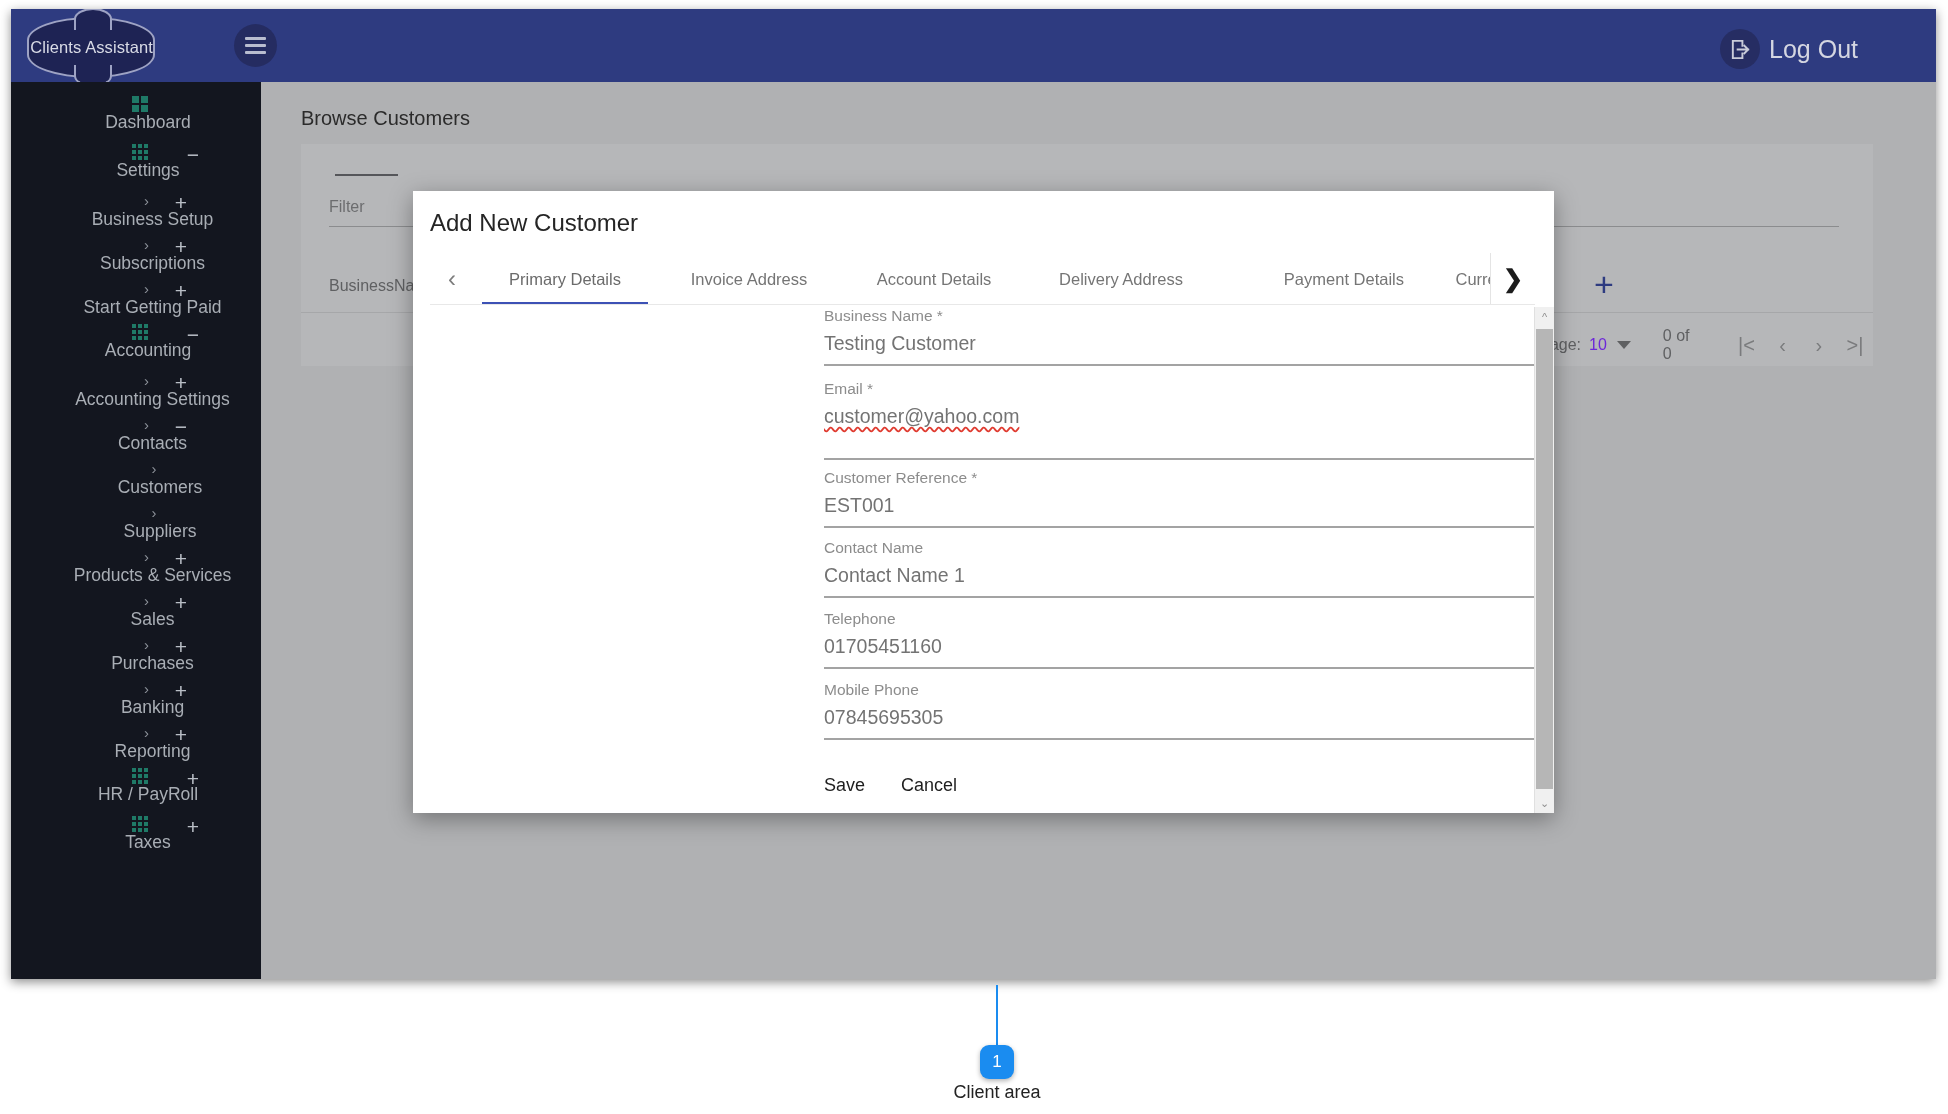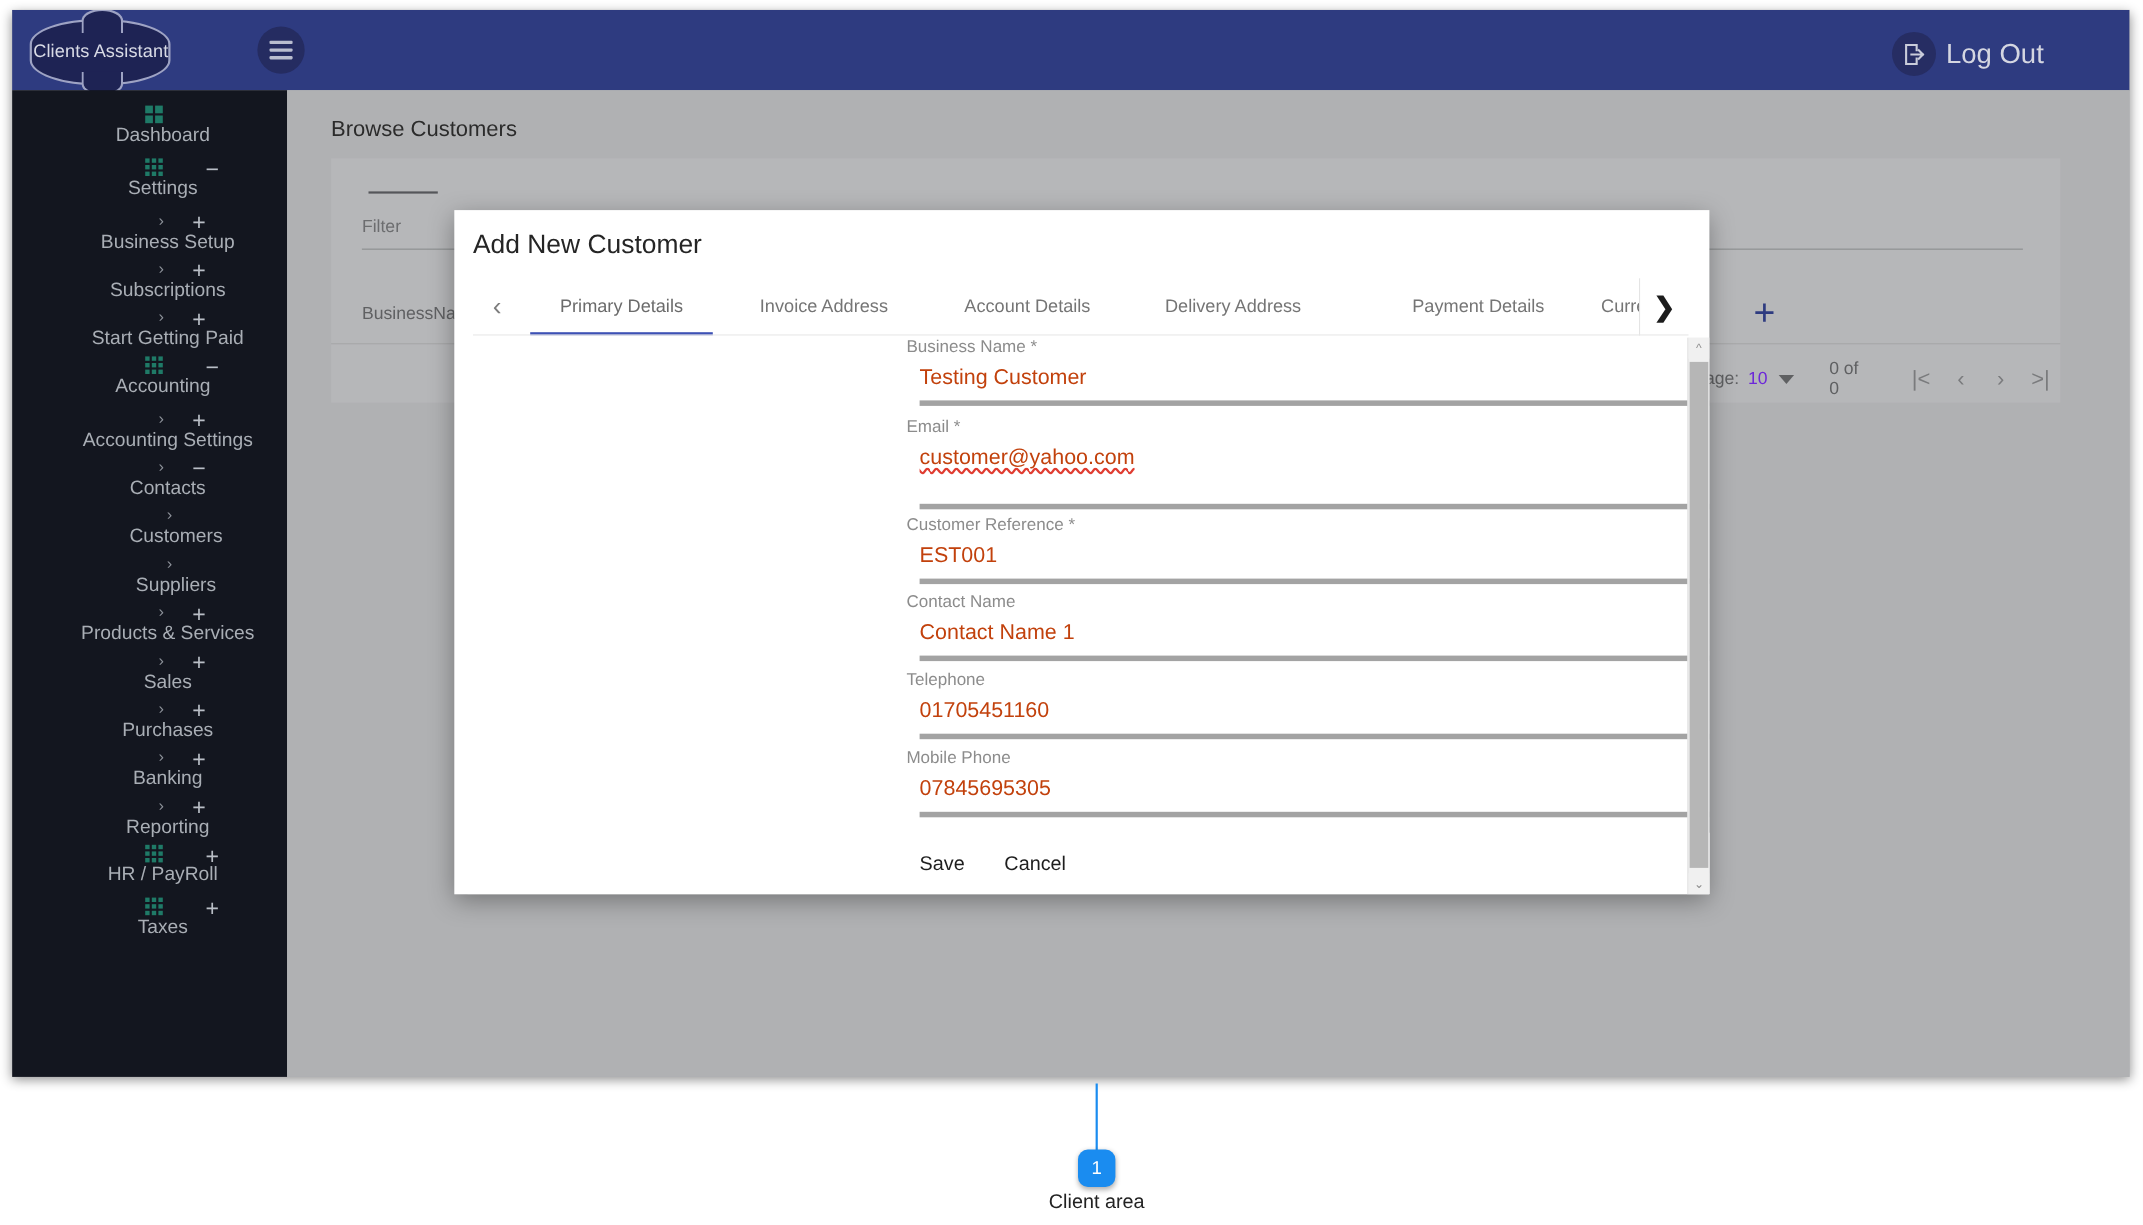--- a/index.html
+++ b/index.html
@@ -366,35 +366,34 @@
     left: 411px;
     width: 1036px;
   }
   .field-label {
     font-size: 15.5px;
     color: #8c8c8c;
     margin-bottom: 7px;
   }
   .field-value {
     font-size: 19.5px;
-    color: #c2410c;
+    color: #737373;
     padding-bottom: 9px;
-    border-bottom: 5px solid #a3a3a3;
-    margin-left: 12px;
+    border-bottom: 2px solid #a3a3a3;
   }
   .field-value.spell {
     text-decoration: underline wavy #e03c31;
     text-decoration-skip-ink: none;
     text-underline-offset: 3px;
   }
   .field-value.tall { padding-bottom: 30px; }
 
   #modal-actions {
     position: absolute;
-    left: 12px; bottom: 0;
+    left: 0; bottom: 0;
     width: 1141px;
     height: 56px;
     display: flex;
     align-items: center;
     padding-left: 411px;
     box-sizing: border-box;
     gap: 36px;
     background: #ffffff;
   }
   .modal-btn {

